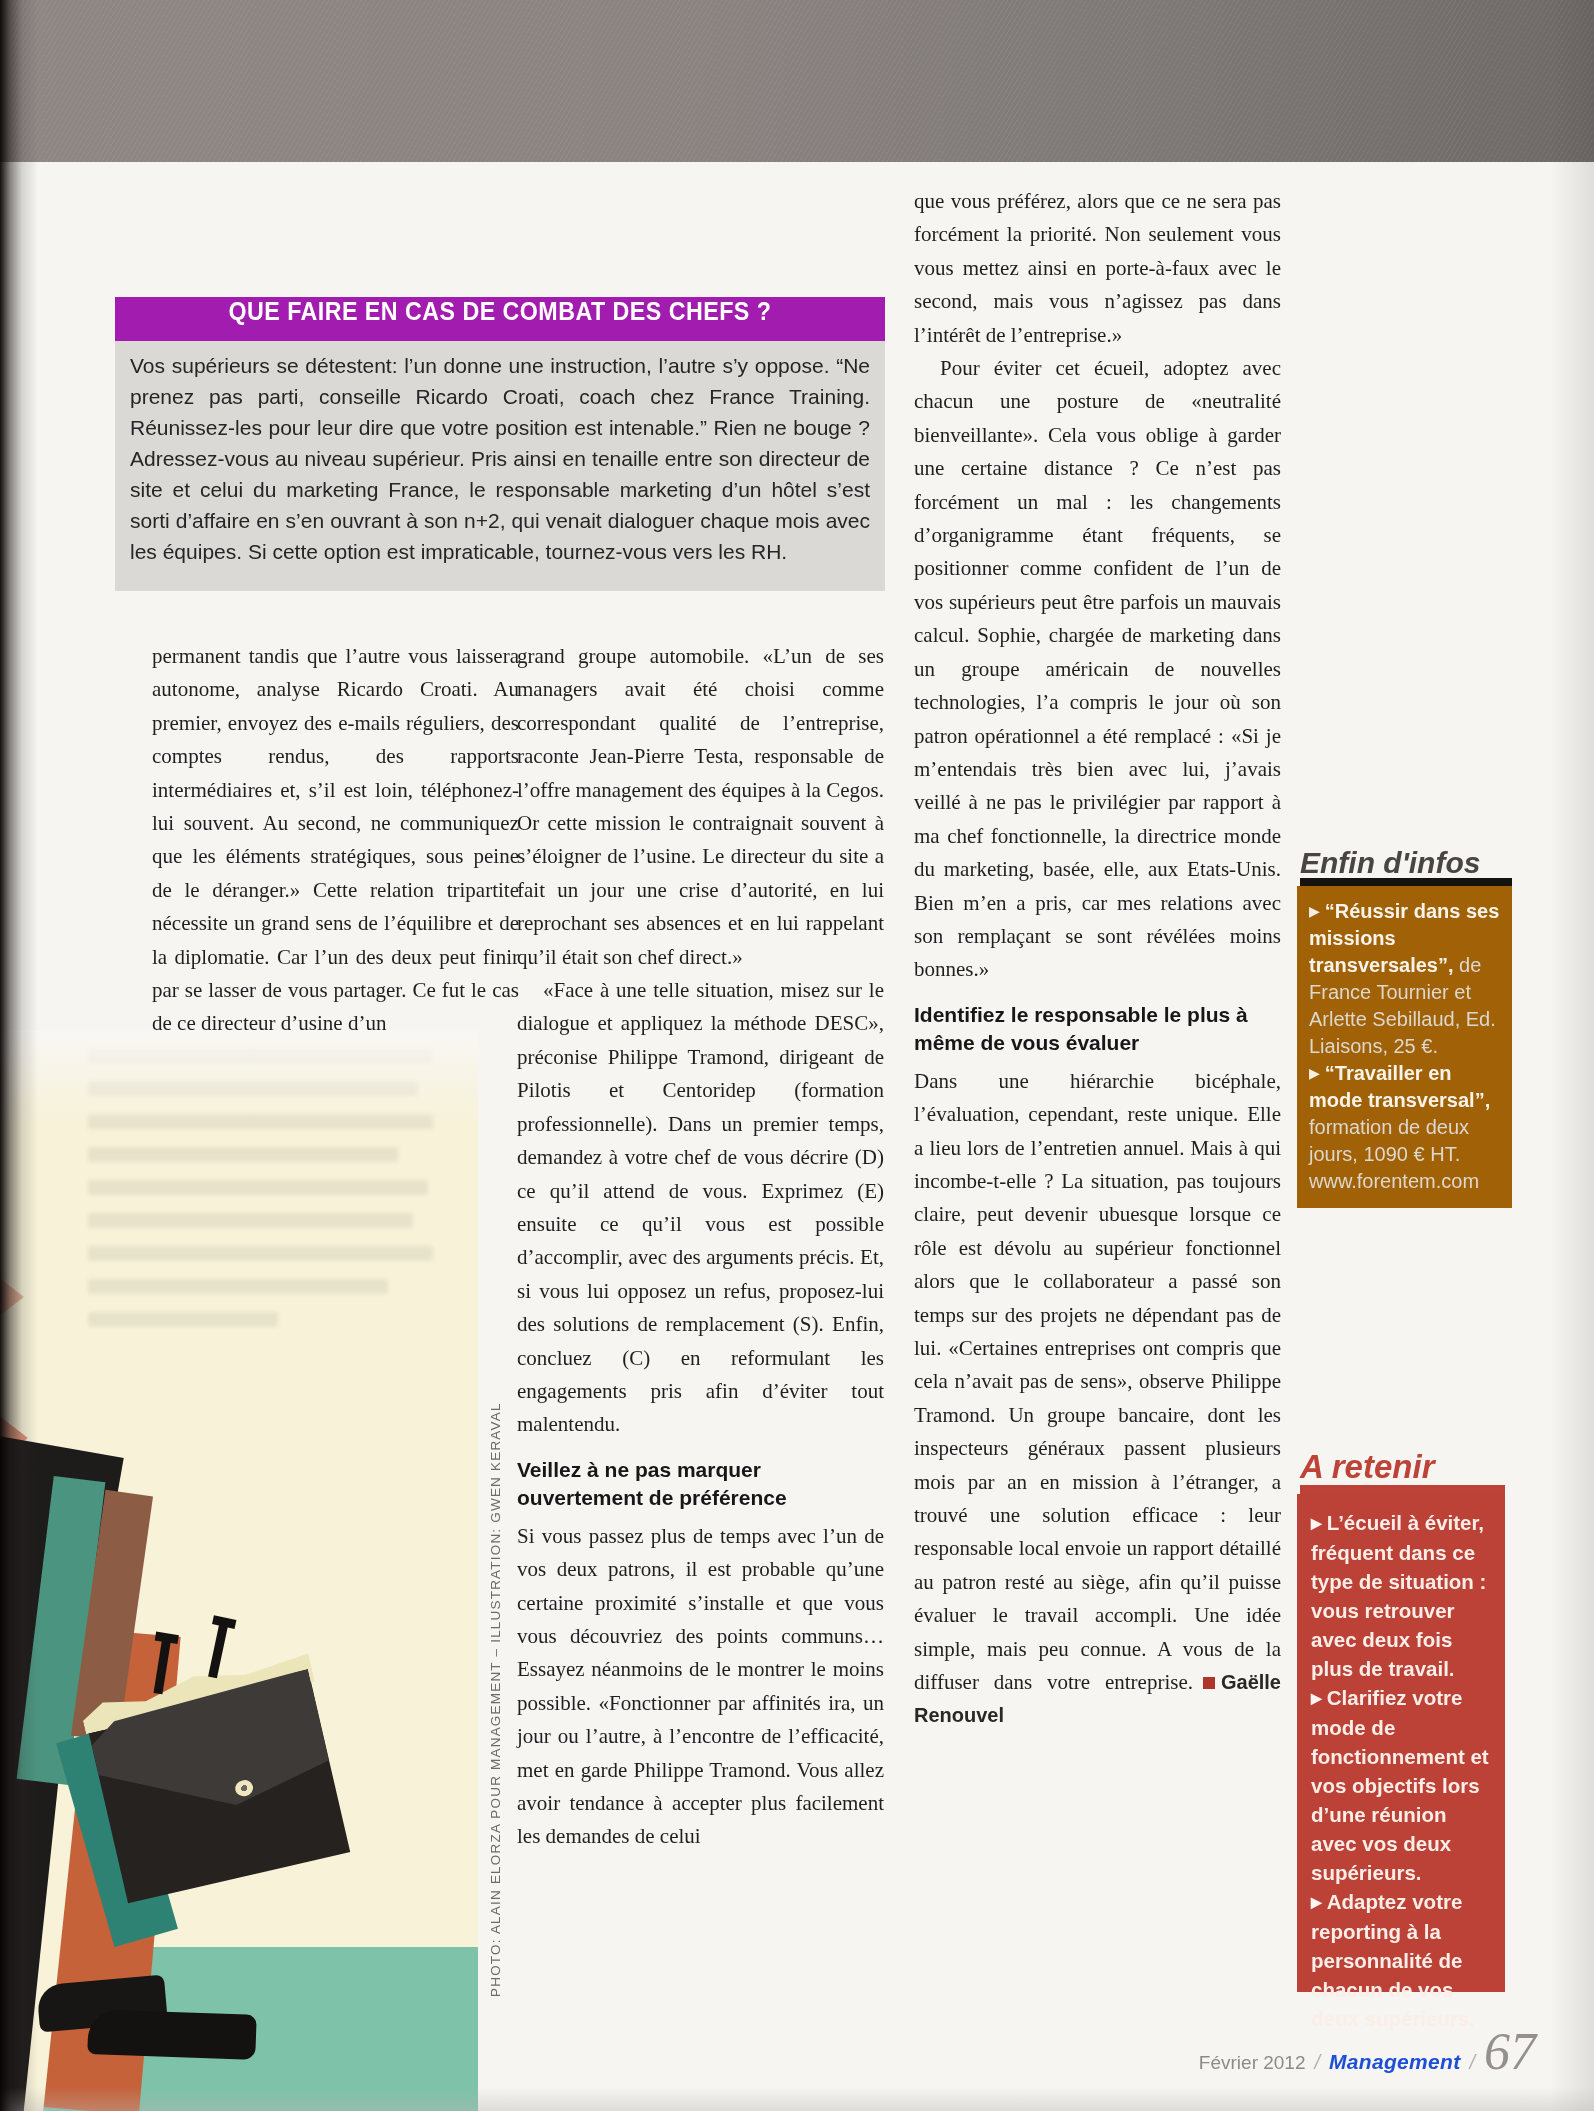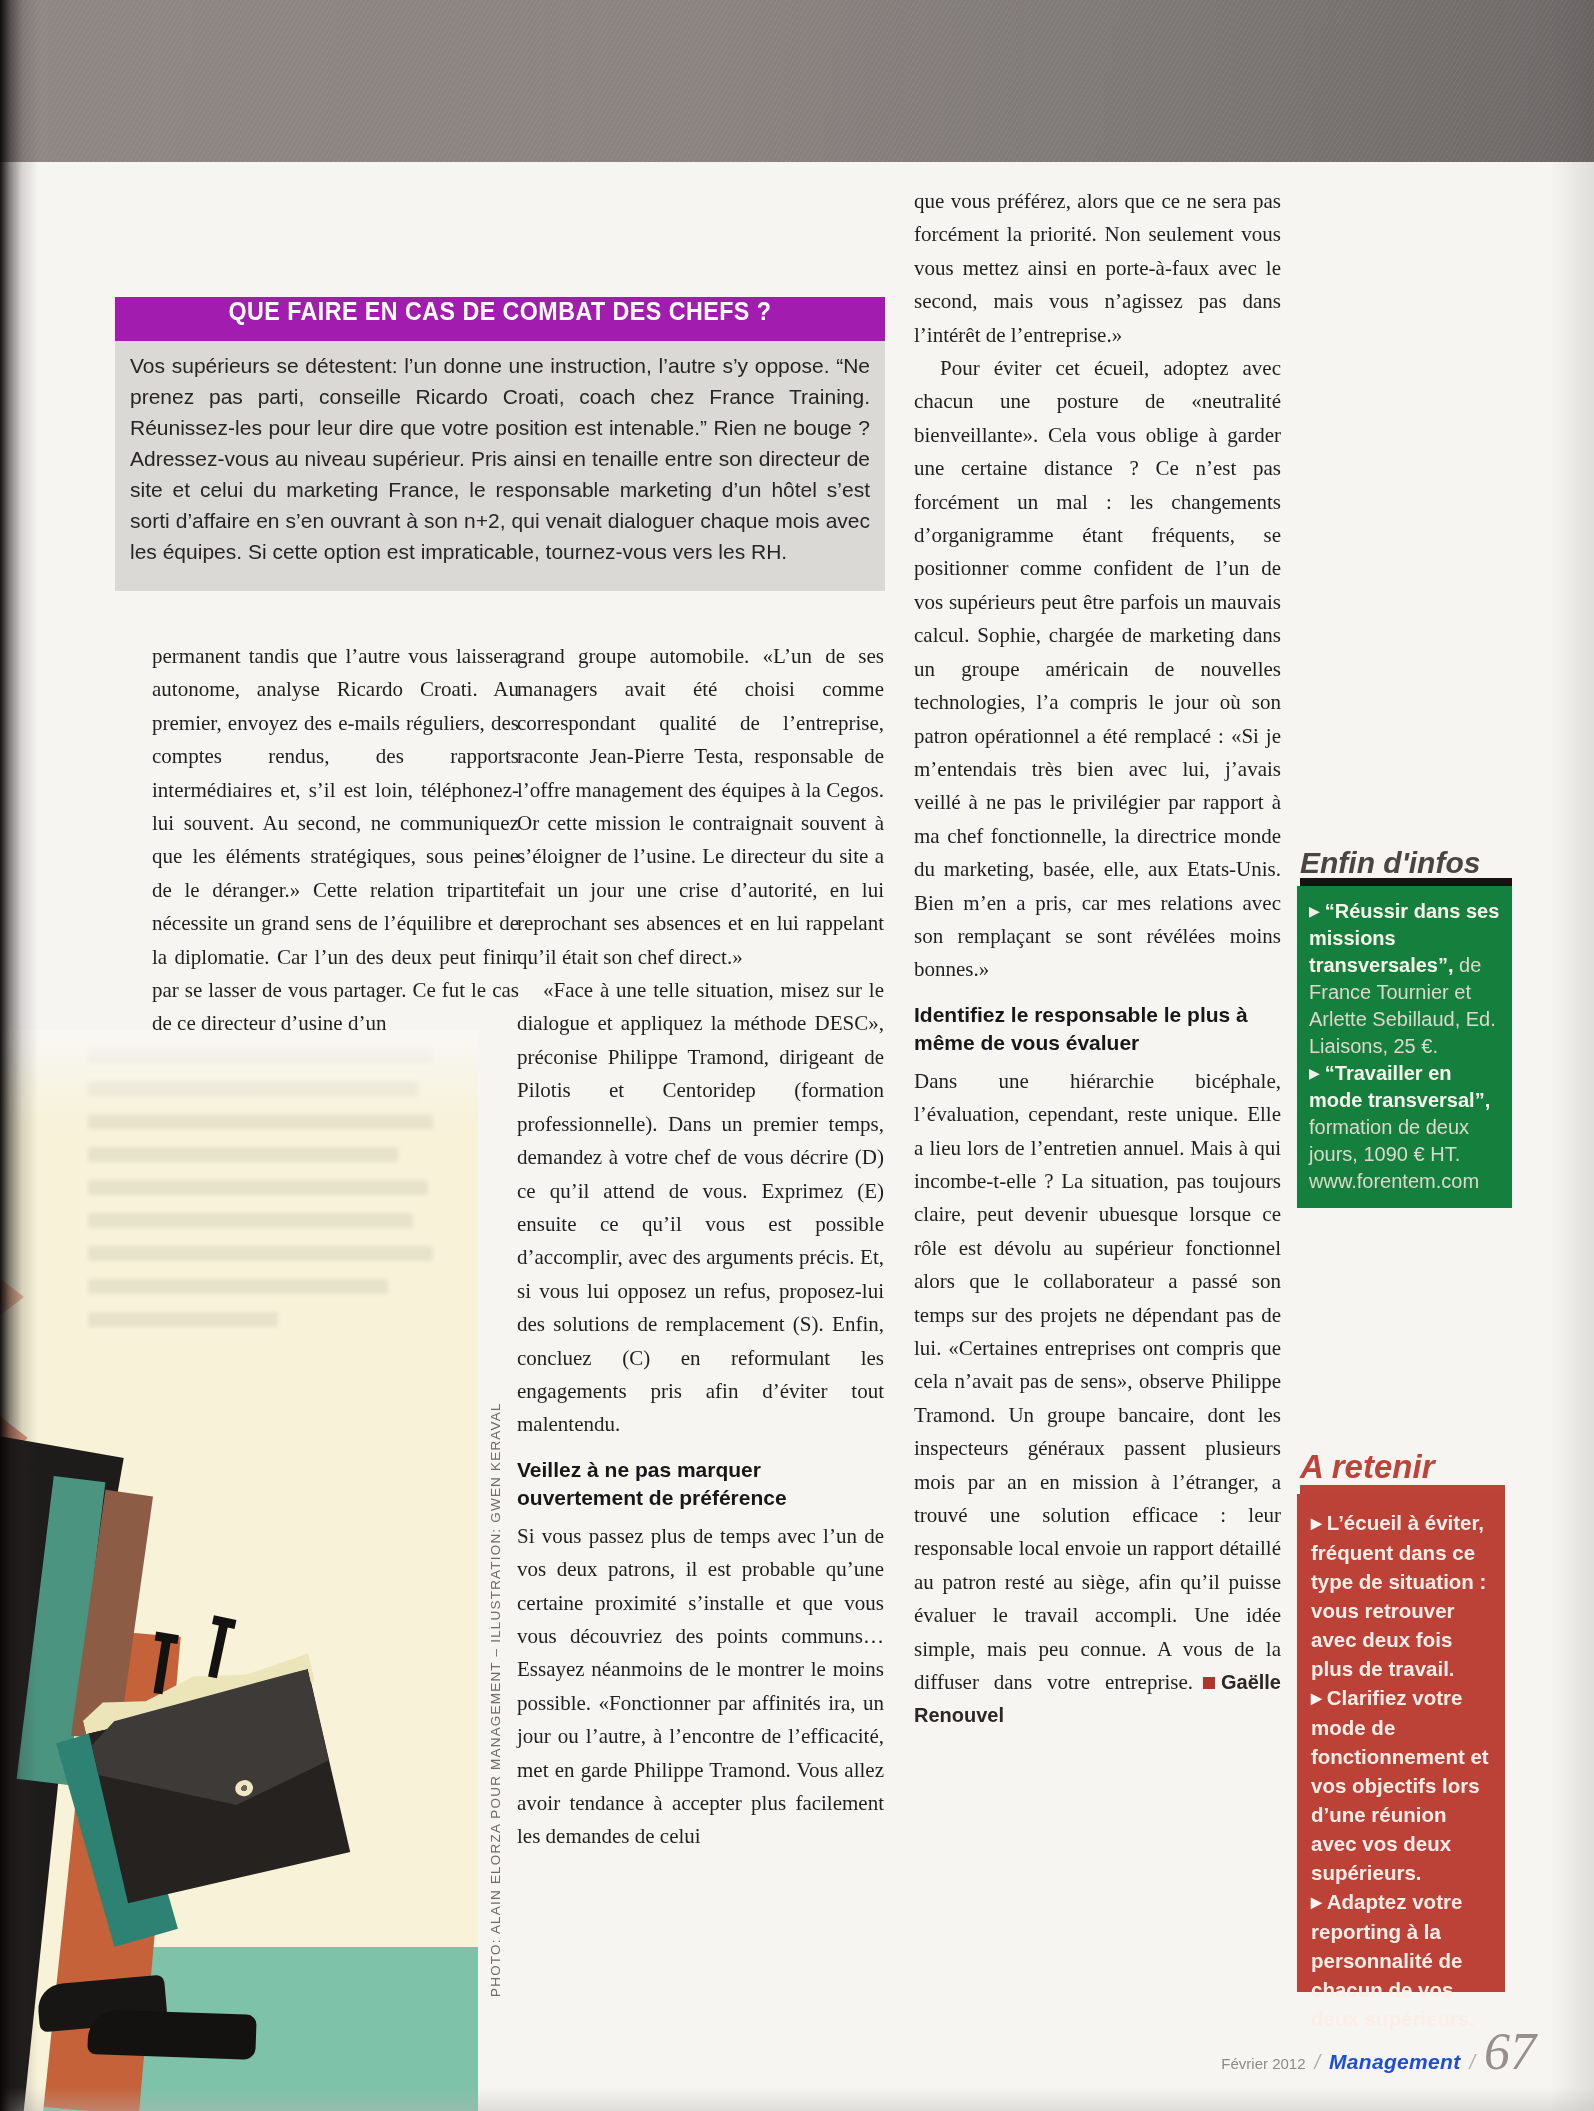--- a/index.html
+++ b/index.html
@@ -36,38 +36,38 @@
   p.indent{text-indent:26px;}
   .col-heading{font-family:"Liberation Sans",sans-serif;font-weight:bold;font-size:21px;line-height:28px;
     color:#181617;margin:14px 0 8px 0;}
   .sig-square{display:inline-block;width:12px;height:12px;background:#ae352c;margin:0 6px 0 10px;}
   .sig{font-family:"Liberation Sans",sans-serif;font-weight:bold;font-size:20px;color:#2a2726;}
 
   
   .pi-title{left:1300px;top:846px;z-index:10;font-family:"Liberation Sans",sans-serif;
     font-style:italic;font-weight:bold;font-size:30px;color:#4a4542;}
   .pi-rule{left:1300px;top:878px;width:212px;height:8px;background:#151210;z-index:10;}
-  .pi-box{left:1297px;top:886px;width:215px;height:322px;background:#15803d;z-index:9;
+  .pi-box{left:1297px;top:886px;width:215px;height:322px;background:#a16207;z-index:9;
     padding:12px 10px 0 12px;box-sizing:border-box;
     font-family:"Liberation Sans",sans-serif;font-size:20px;line-height:27px;}
   .pi-arrow{color:#f3efe4;font-size:14px;margin-right:5px;vertical-align:2px;}
   .pi-bold{color:#f8f4eb;font-weight:bold;}
   .pi-rest{color:#ddd8cd;font-weight:normal;}
 
   .ar-title{left:1300px;top:1448px;z-index:10;font-family:"Liberation Sans",sans-serif;
     font-style:italic;font-weight:bold;font-size:33px;color:#bd4238;}
   .ar-rule{left:1300px;top:1485px;width:205px;height:9px;background:#bd4238;z-index:10;}
   .ar-box{left:1297px;top:1494px;width:208px;height:498px;background:#bc4136;z-index:9;
     padding:14px 12px 0 14px;box-sizing:border-box;
     font-family:"Liberation Sans",sans-serif;font-weight:bold;font-size:20.5px;line-height:29px;color:#fbeee8;}
   .ar-arrow{font-size:14px;margin-right:5px;vertical-align:2px;color:#fdf6f2;}
 
   
   .footer{top:2026px;right:58px;display:flex;align-items:baseline;gap:9px;z-index:10;}
-  .f-date{font-family:"Liberation Sans",sans-serif;font-size:15px;color:#8d8b89;}
+  .f-date{font-family:"Liberation Sans",sans-serif;font-size:19px;color:#8d8b89;}
   .f-slash{font-family:"Liberation Sans",sans-serif;font-style:italic;font-size:20px;color:#b3b0ae;}
   .f-mag{font-family:"Liberation Sans",sans-serif;font-weight:bold;font-style:italic;font-size:21px;color:#1d4ed8;letter-spacing:0.3px;}
   .f-page{font-family:"Liberation Serif",serif;font-style:italic;font-size:52px;line-height:1;color:#96908d;}
 
   
   .credit{left:232px;top:1723px;width:530px;height:18px;transform:rotate(-90deg);z-index:20;
     font-family:"Liberation Sans",sans-serif;font-size:13.5px;letter-spacing:1.2px;color:#6e6a66;white-space:nowrap;}
 
   
   .illus{left:0;top:1030px;width:478px;height:1081px;background:#f7f2d8;overflow:hidden;z-index:5;}

